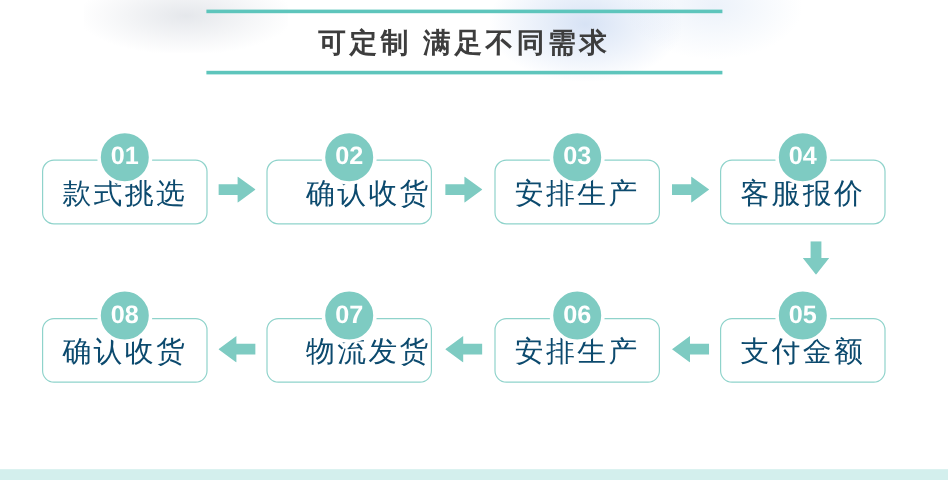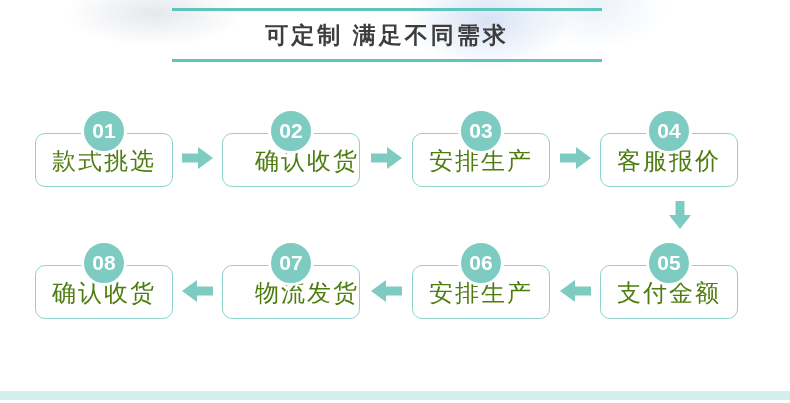--- a/index.html
+++ b/index.html
@@ -18,21 +18,21 @@
   
   .title-wrap{position:absolute;left:172px;top:8px;width:430px;
     border-top:3px solid #5ec5bc;border-bottom:3px solid #5ec5bc;}
   .title{height:48px;line-height:48px;text-align:center;
     font-size:23px;font-weight:bold;color:#3d3d3d;letter-spacing:3px;white-space:nowrap;}
 
   
   .step{position:absolute;width:138px;height:54px;background:#ffffff;
     border:1.5px solid #8fd3cb;border-radius:10px;
     display:flex;align-items:center;justify-content:center;box-sizing:border-box;}
-  .step .label{font-size:24px;color:#4d7c0f;letter-spacing:2px;white-space:nowrap;margin-top:2px;}
+  .step .label{font-size:24px;color:#0c4a6e;letter-spacing:2px;white-space:nowrap;margin-top:2px;}
   .badge{position:absolute;left:50%;top:-26px;transform:translateX(-50%);
     width:46px;height:46px;box-sizing:border-box;border-radius:50%;
     background:#7ecbc2;border:3px solid #ffffff;
     display:flex;align-items:center;justify-content:center;
     font-size:21px;font-weight:bold;color:#ffffff;z-index:2;}
   .c1{left:35px;} .c2{left:222px;justify-content:flex-end;} .c3{left:412px;} .c4{left:600px;text-align:right;}
   .r1{top:133px;} .r2{top:265px;}
 
   .arrow{position:absolute;fill:#7ecbc2;}
 

